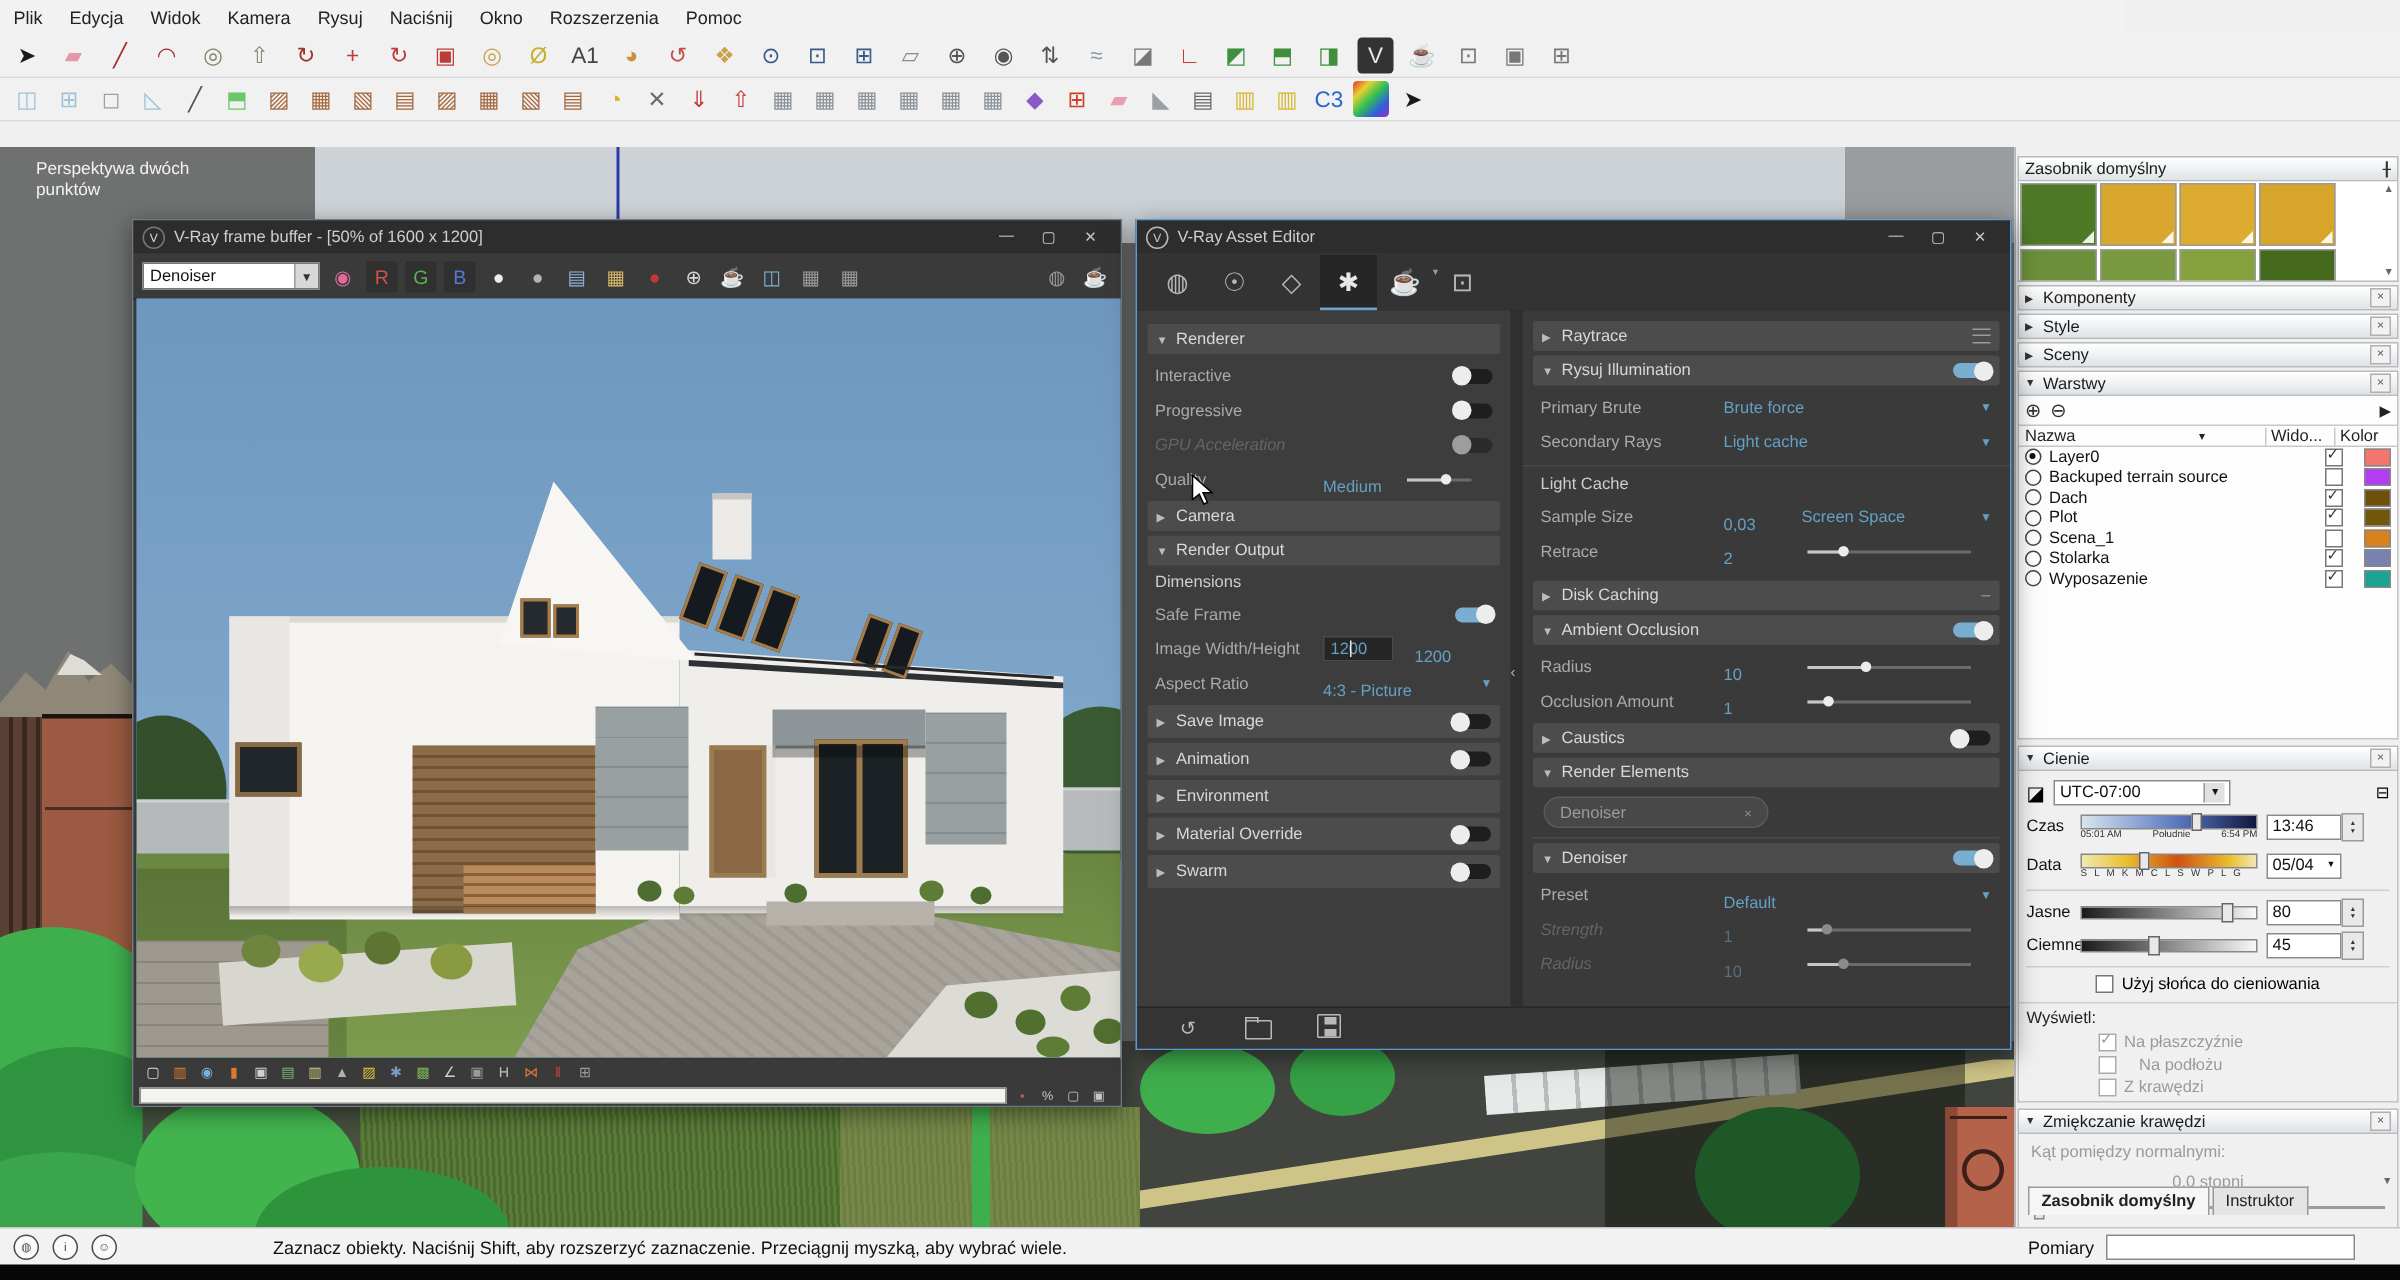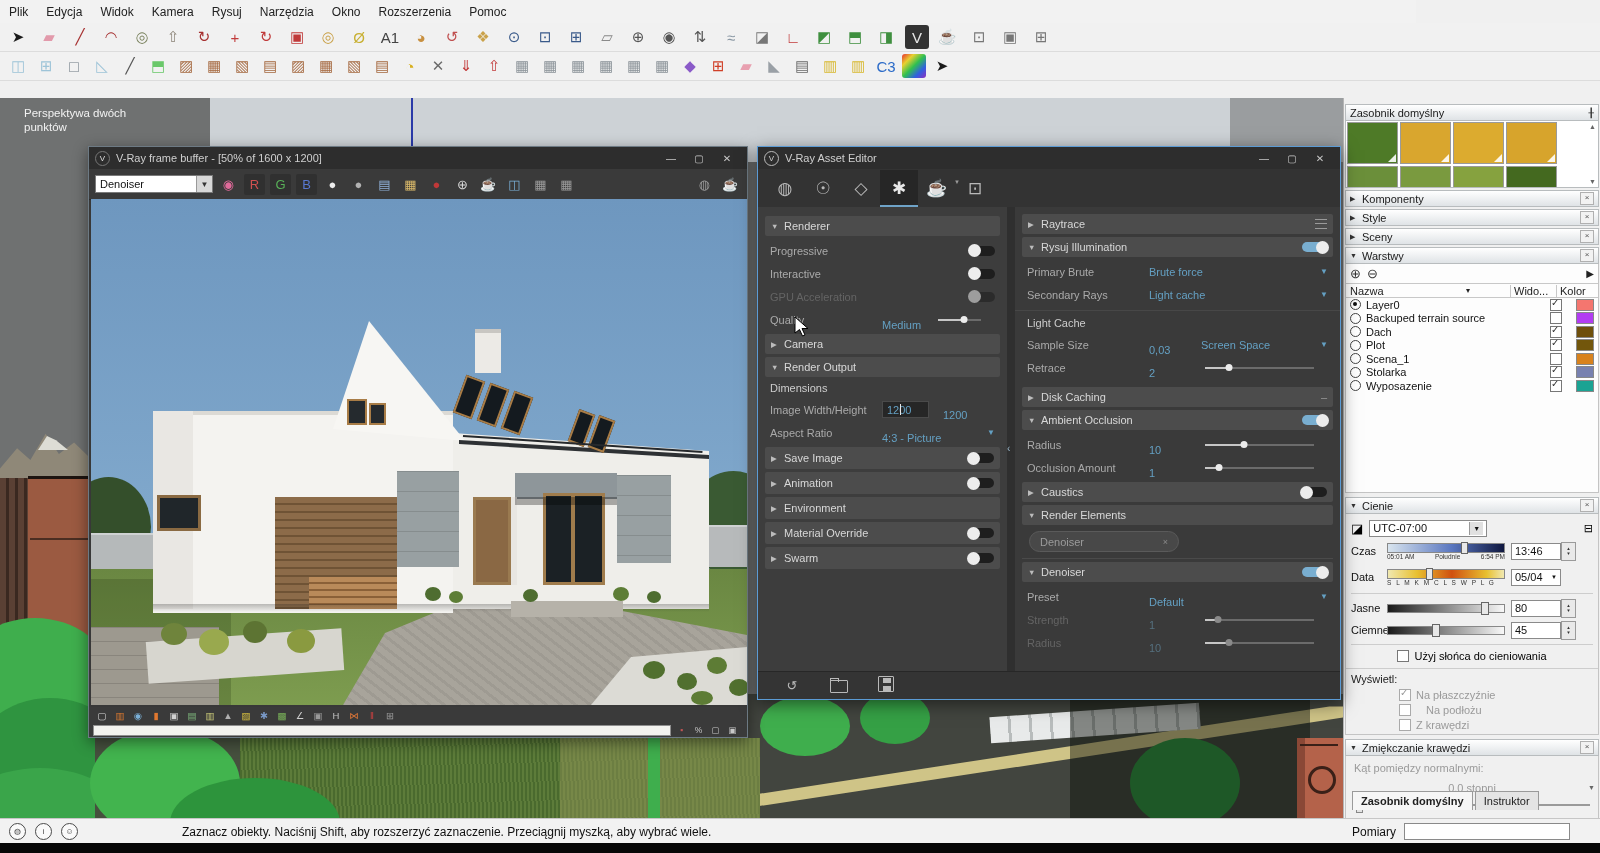--- a/index.html
+++ b/index.html
@@ -67,21 +67,21 @@
   .trk .fill{position:absolute;left:0;top:0;height:2px;background:#c6c6c6;}
   .trk .knob{position:absolute;top:-3px;width:7px;height:7px;border-radius:50%;background:#ececec;transform:translateX(-50%);}
   .tg{width:25px;height:10px;border-radius:6px;background:#1e1e1e;position:relative;margin-left:auto;display:none;flex:0 0 auto;}
   .tg[data-t="true"],.tg[data-on]{display:block;}
   .tg::after{content:"";position:absolute;width:13px;height:13px;border-radius:50%;background:#ededed;top:-1.5px;left:-2px;}
   .tg[data-on="true"]{background:#79aed0;}
   .tg[data-on="true"]::after{left:auto;right:-2px;}
   .tg[data-dis="true"]{opacity:.55;}
   .dd{margin-left:auto;color:#64a0c3;font-size:8px;display:none;}
   .dd[data-dd="true"]{display:block;}
-  .ae-row[data-dis="true"] .lbl{color:#646464;}
+  .ae-row[data-dis="true"] .lbl{color:#646464;font-style:italic;}
   .ae-row[data-dis="true"] .val{color:#55707f;}
   .ae-row[data-dis="true"] .trk .knob{background:#8a8a8a;}
   .sub-lbl{font-size:11px;color:#cdcdcd;padding:6px 12px 4px;border-top:1px solid #474747;margin-top:4px;}
   .chip{margin:6px 14px;width:150px;height:21px;border:1px solid #5a5a5a;background:#484848;border-radius:11px;display:flex;align-items:center;padding:0 10px;box-sizing:border-box;font-size:11px;color:#9b9b9b;}
   .chip .x{margin-left:auto;color:#8a8a8a;font-size:9px;cursor:pointer;}
   #ae-bottom{position:absolute;left:0;bottom:0;width:100%;height:28px;background:#343434;border-top:1px solid #272727;display:flex;align-items:center;padding-left:24px;box-sizing:border-box;}
   #ae-bottom .bic{width:20px;height:20px;margin-right:28px;color:#b9b9b9;font-size:13px;}
 
   
   #tray{left:1343px;top:98px;width:257px;height:720px;background:#f0f0f0;border-left:1px solid #b5b5b5;box-sizing:border-box;font-size:11px;overflow:hidden;}
@@ -119,21 +119,21 @@
 <body>
 <div id="app">
 
 <div id="menu-bar" class="abs flex">
 
 <div class="mi">Plik</div>
       <div class="mi">Edycja</div>
       <div class="mi">Widok</div>
       <div class="mi">Kamera</div>
       <div class="mi">Rysuj</div>
-      <div class="mi">Narzędzia</div>
+      <div class="mi">Naciśnij</div>
       <div class="mi">Okno</div>
       <div class="mi">Rozszerzenia</div>
       <div class="mi">Pomoc</div>
     </div>
 
 <div id="toolbar1" class="tbar abs" style="top:23px">
 
 <div class="tic ico" style="color: rgb(26, 26, 26);">➤</div>
       <div class="tic ico" style="color: rgb(226, 154, 171);">▰</div>
       <div class="tic ico" style="color: rgb(166, 48, 48);">╱</div>
@@ -637,27 +637,27 @@
   <div id="ae-body">
 
     <div id="ae-left">
       <div class="ae-h">
         <span class="arr">▼</span>
         <span>Renderer</span>
       </div>
       <div>
 
           <div class="ae-row">
+            <span class="lbl">Interactive</span>
+
+            <span class="tg" data-t="true" data-on="false"></span>
+          </div>
+
+          <div class="ae-row">
             <span class="lbl">Progressive</span>
-
-            <span class="tg" data-t="true" data-on="false"></span>
-          </div>
-
-          <div class="ae-row">
-            <span class="lbl">Interactive</span>
 
             <span class="tg" data-t="true" data-on="false"></span>
           </div>
 
           <div class="ae-row" data-dis="true">
             <span class="lbl">GPU Acceleration</span>
 
             <span class="tg" data-t="true" data-on="false" data-dis="true"></span>
           </div>
 
@@ -674,20 +674,24 @@
       <div class="ae-h">
         <span class="arr">▶</span>
         <span>Camera</span>
       </div>
       <div class="ae-h">
         <span class="arr">▼</span>
         <span>Render Output</span>
       </div>
       <div class="sub-lbl" style="border:none;margin:0;padding-top:2px">Dimensions</div>
       <div class="ae-row">
+        <span class="lbl">Safe Frame</span>
+        <span class="tg" data-t="true" data-on="true"></span>
+      </div>
+      <div class="ae-row">
         <span class="lbl">Image Width/Height</span>
         <span style="background:#262626;border:1px solid #4a4a4a;color:#64a0c3;width:44px;height:15px;display:flex;align-items:center;padding-left:4px;position:relative">
           <span>1200</span>
           <i style="position:absolute;left:17px;top:2px;width:1px;height:11px;background:#e8e8e8"></i>
         </span>
         <span class="val" style="margin-left:14px">1200</span>
       </div>
       <div class="ae-row">
         <span class="lbl">Aspect Ratio</span>
         <span class="val">4:3 - Picture</span>

